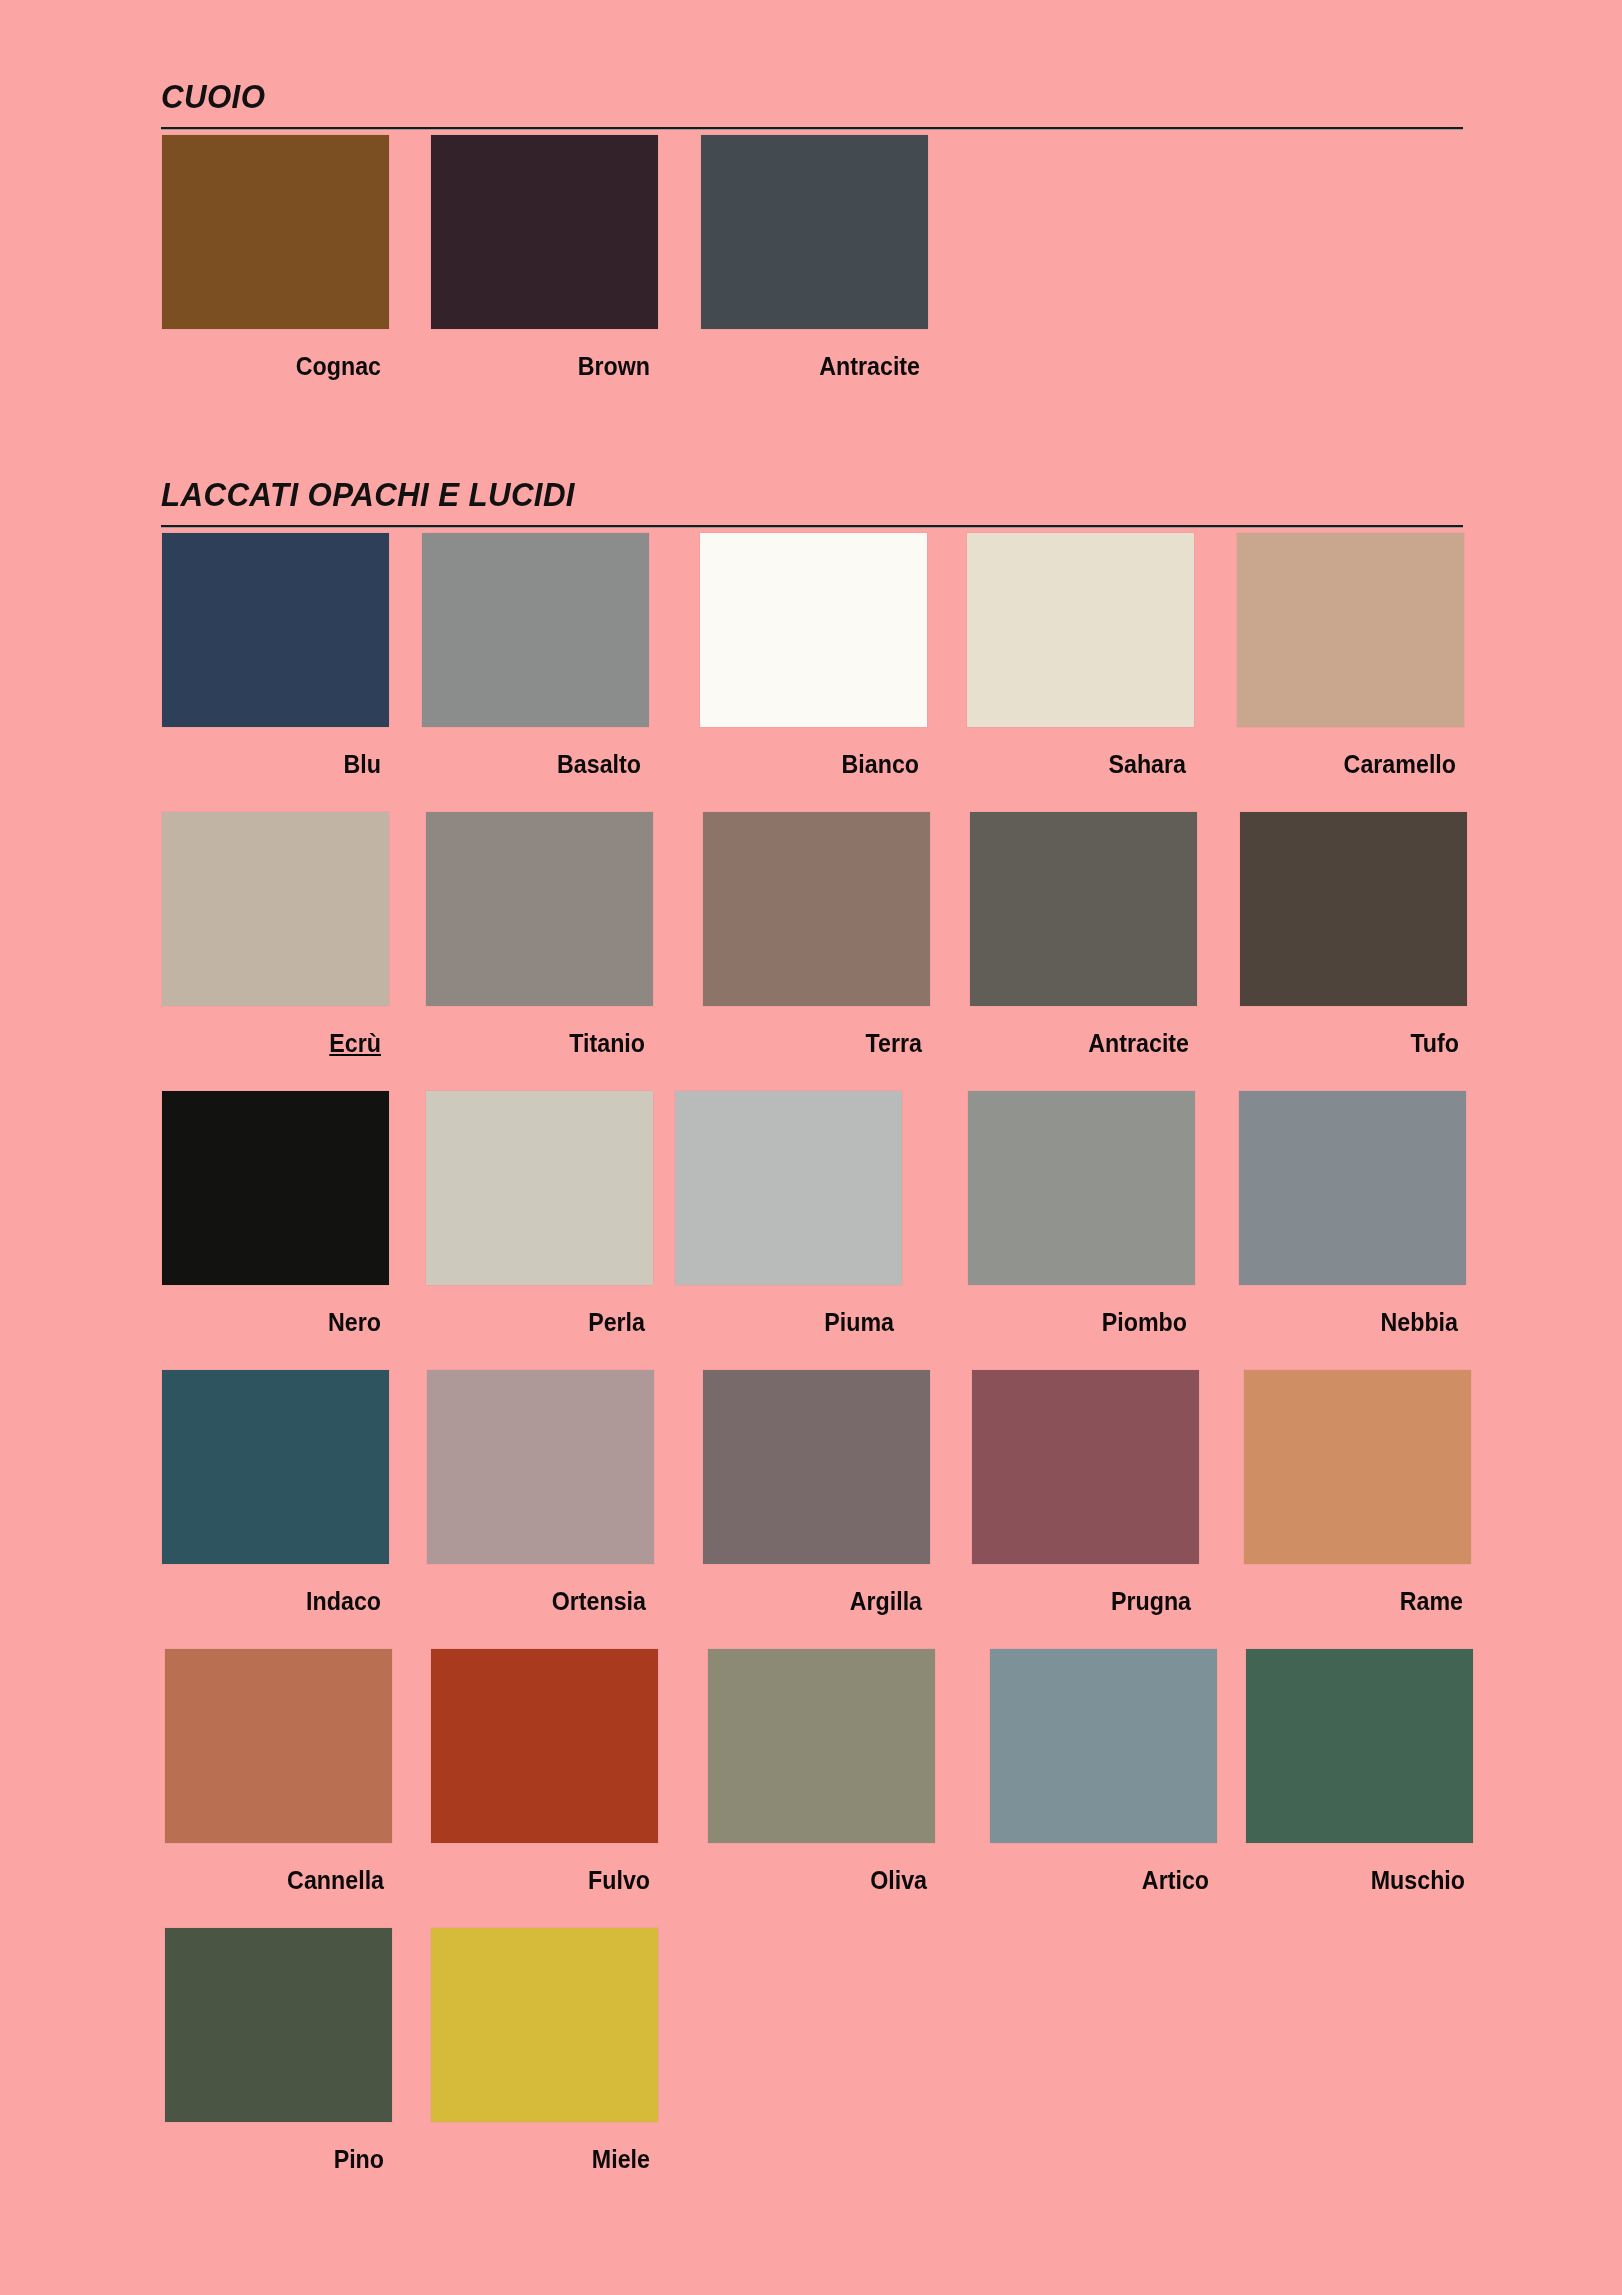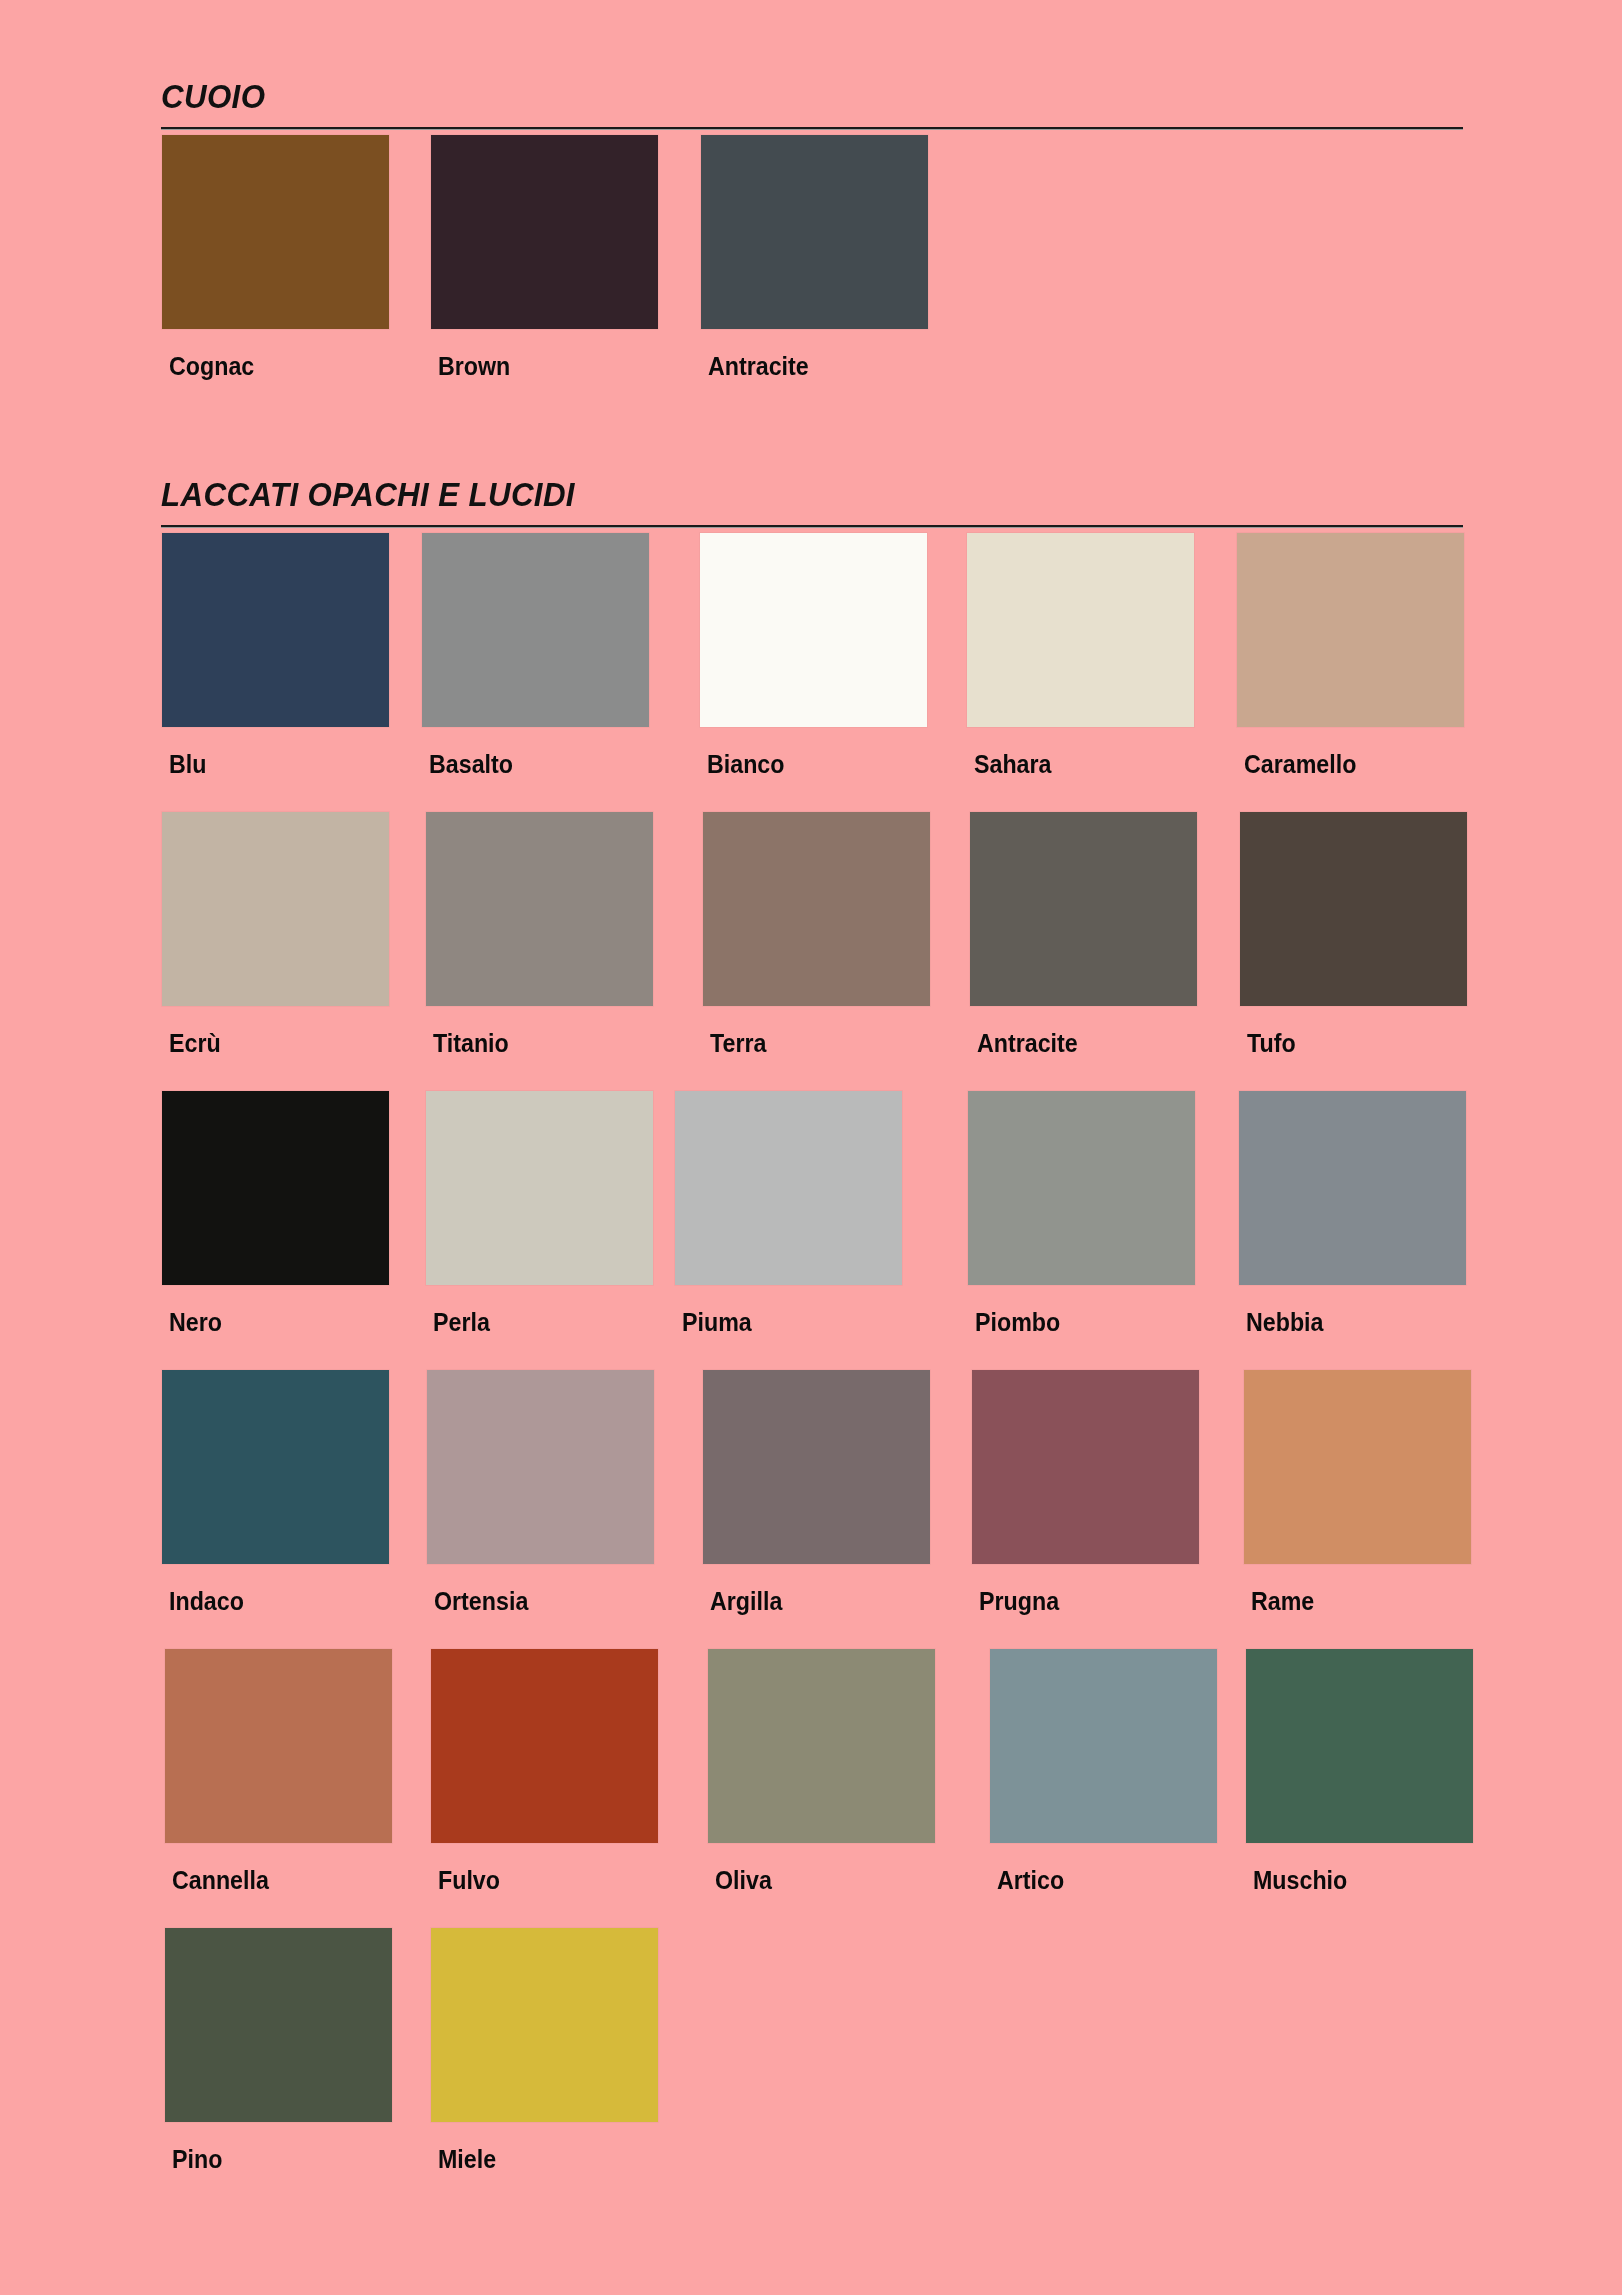--- a/index.html
+++ b/index.html
@@ -65,21 +65,21 @@
   }
   .swatch-row {
     position: relative;
     height: 279px;
     width: 1318px;
   }
   .swatch-cell {
     position: absolute;
     top: 0;
     width: 228px;
-    text-align: left;
+    text-align: right;
   }
   .swatch-chip {
     width: 227px;
     height: 194px;
     display: block;
     margin: 0 auto;
     box-shadow: 0 0 0 0.8px rgba(0,0,0,0.035);
   }
   .swatch-label {
     display: block;
@@ -103,21 +103,21 @@
   .r-cuoio .col0 { left: 0px; }
   .r-cuoio .col1 { left: 269px; }
   .r-cuoio .col2 { left: 539px; }
 
   .r1 .col0 { left: 0px; }
   .r1 .col1 { left: 260px; }
   .r1 .col2 { left: 538px; }
   .r1 .col3 { left: 805px; }
   .r1 .col4 { left: 1075px; }
 
-  .r2 .col0 { left: 0px; }
+  .r2 .col0 { left: 0px; text-decoration: underline; }
   .r2 .col1 { left: 264px; }
   .r2 .col2 { left: 541px; }
   .r2 .col3 { left: 808px; }
   .r2 .col4 { left: 1078px; }
 
   .r3 .col0 { left: 0px; }
   .r3 .col1 { left: 264px; }
   .r3 .col2 { left: 513px; }
   .r3 .col3 { left: 806px; }
   .r3 .col4 { left: 1077px; }

